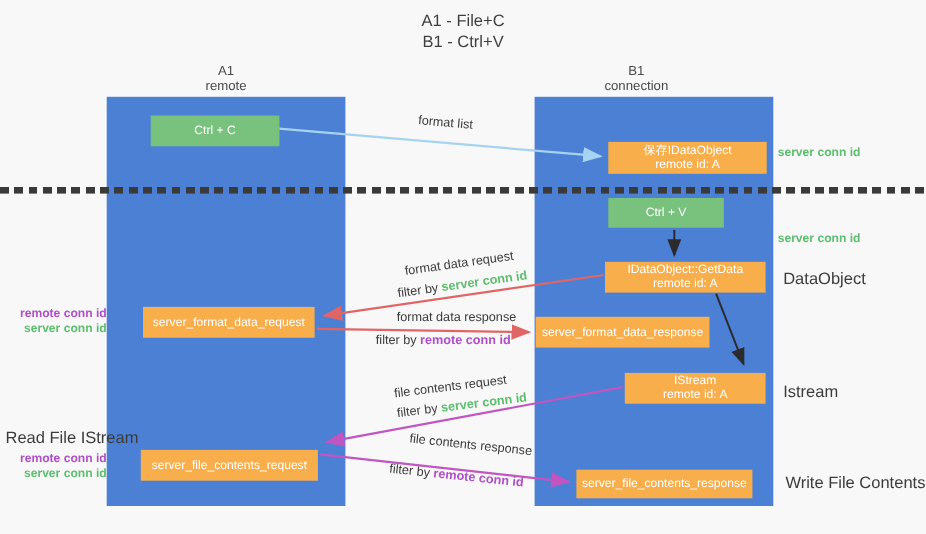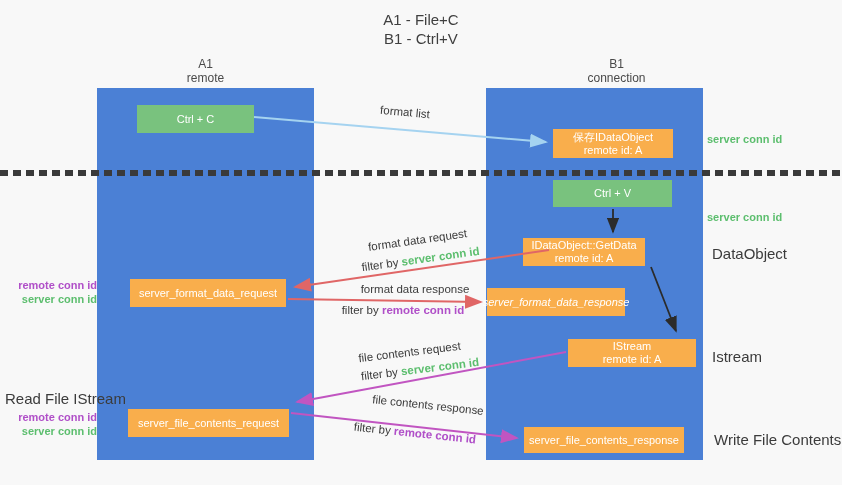--- a/index.html
+++ b/index.html
@@ -50,52 +50,52 @@
 
 <div class="abs title">
   <div>A1 - File+C</div>
   <div>B1 - Ctrl+V</div>
 </div>
 
 <div class="abs col-header" style="left:97px;">
   <div>A1</div>
   <div>remote</div>
 </div>
-<div class="abs col-header" style="left:508px;">
+<div class="abs col-header" style="left:470px;">
   <div>B1</div>
   <div>connection</div>
 </div>
 
 <div class="abs lane" style="left:97px;"></div>
 <div class="abs lane" style="left:486px;"></div>
 
 <div class="abs dotted-line"></div>
 
 <div class="abs box green" style="left:137px; top:105px; width:117px; height:28px;">
   <span>Ctrl + C</span>
 </div>
 <div class="abs box orange" style="left:130px; top:279px; width:156px; height:28px;">
   <span>server_format_data_request</span>
 </div>
 <div class="abs box orange" style="left:128px; top:393px; width:161px; height:28px;margin-top:16px;">
   <span>server_file_contents_request</span>
 </div>
 
-<div class="abs box orange" style="left:553px; top:129px; width:120px; height:29px;">
+<div class="abs box orange" style="left:553px; top:129px; width:144px; height:29px;">
   <span>保存IDataObject</span>
   <span>remote id: A</span>
 </div>
-<div class="abs box green" style="left:553px; top:180px; width:119px; height:27px;text-align:right;">
+<div class="abs box green" style="left:553px; top:180px; width:105px; height:27px;text-align:right;">
   <span>Ctrl + V</span>
 </div>
-<div class="abs box orange" style="left:523px; top:238px; width:122px; height:28px;">
+<div class="abs box orange" style="left:550px; top:238px; width:146px; height:28px;">
   <span>IDataObject::GetData</span>
   <span>remote id: A</span>
 </div>
-<div class="abs box orange" style="left:487px; top:288px; width:138px; height:28px;font-style:italic;">
+<div class="abs box orange" style="left:487px; top:288px; width:158px; height:28px;">
   <span>server_format_data_response</span>
 </div>
 <div class="abs box orange" style="left:568px; top:339px; width:128px; height:28px;">
   <span>IStream</span>
   <span>remote id: A</span>
 </div>
 <div class="abs box orange" style="left:524px; top:427px; width:160px; height:26px;">
   <span>server_file_contents_response</span>
 </div>
 

